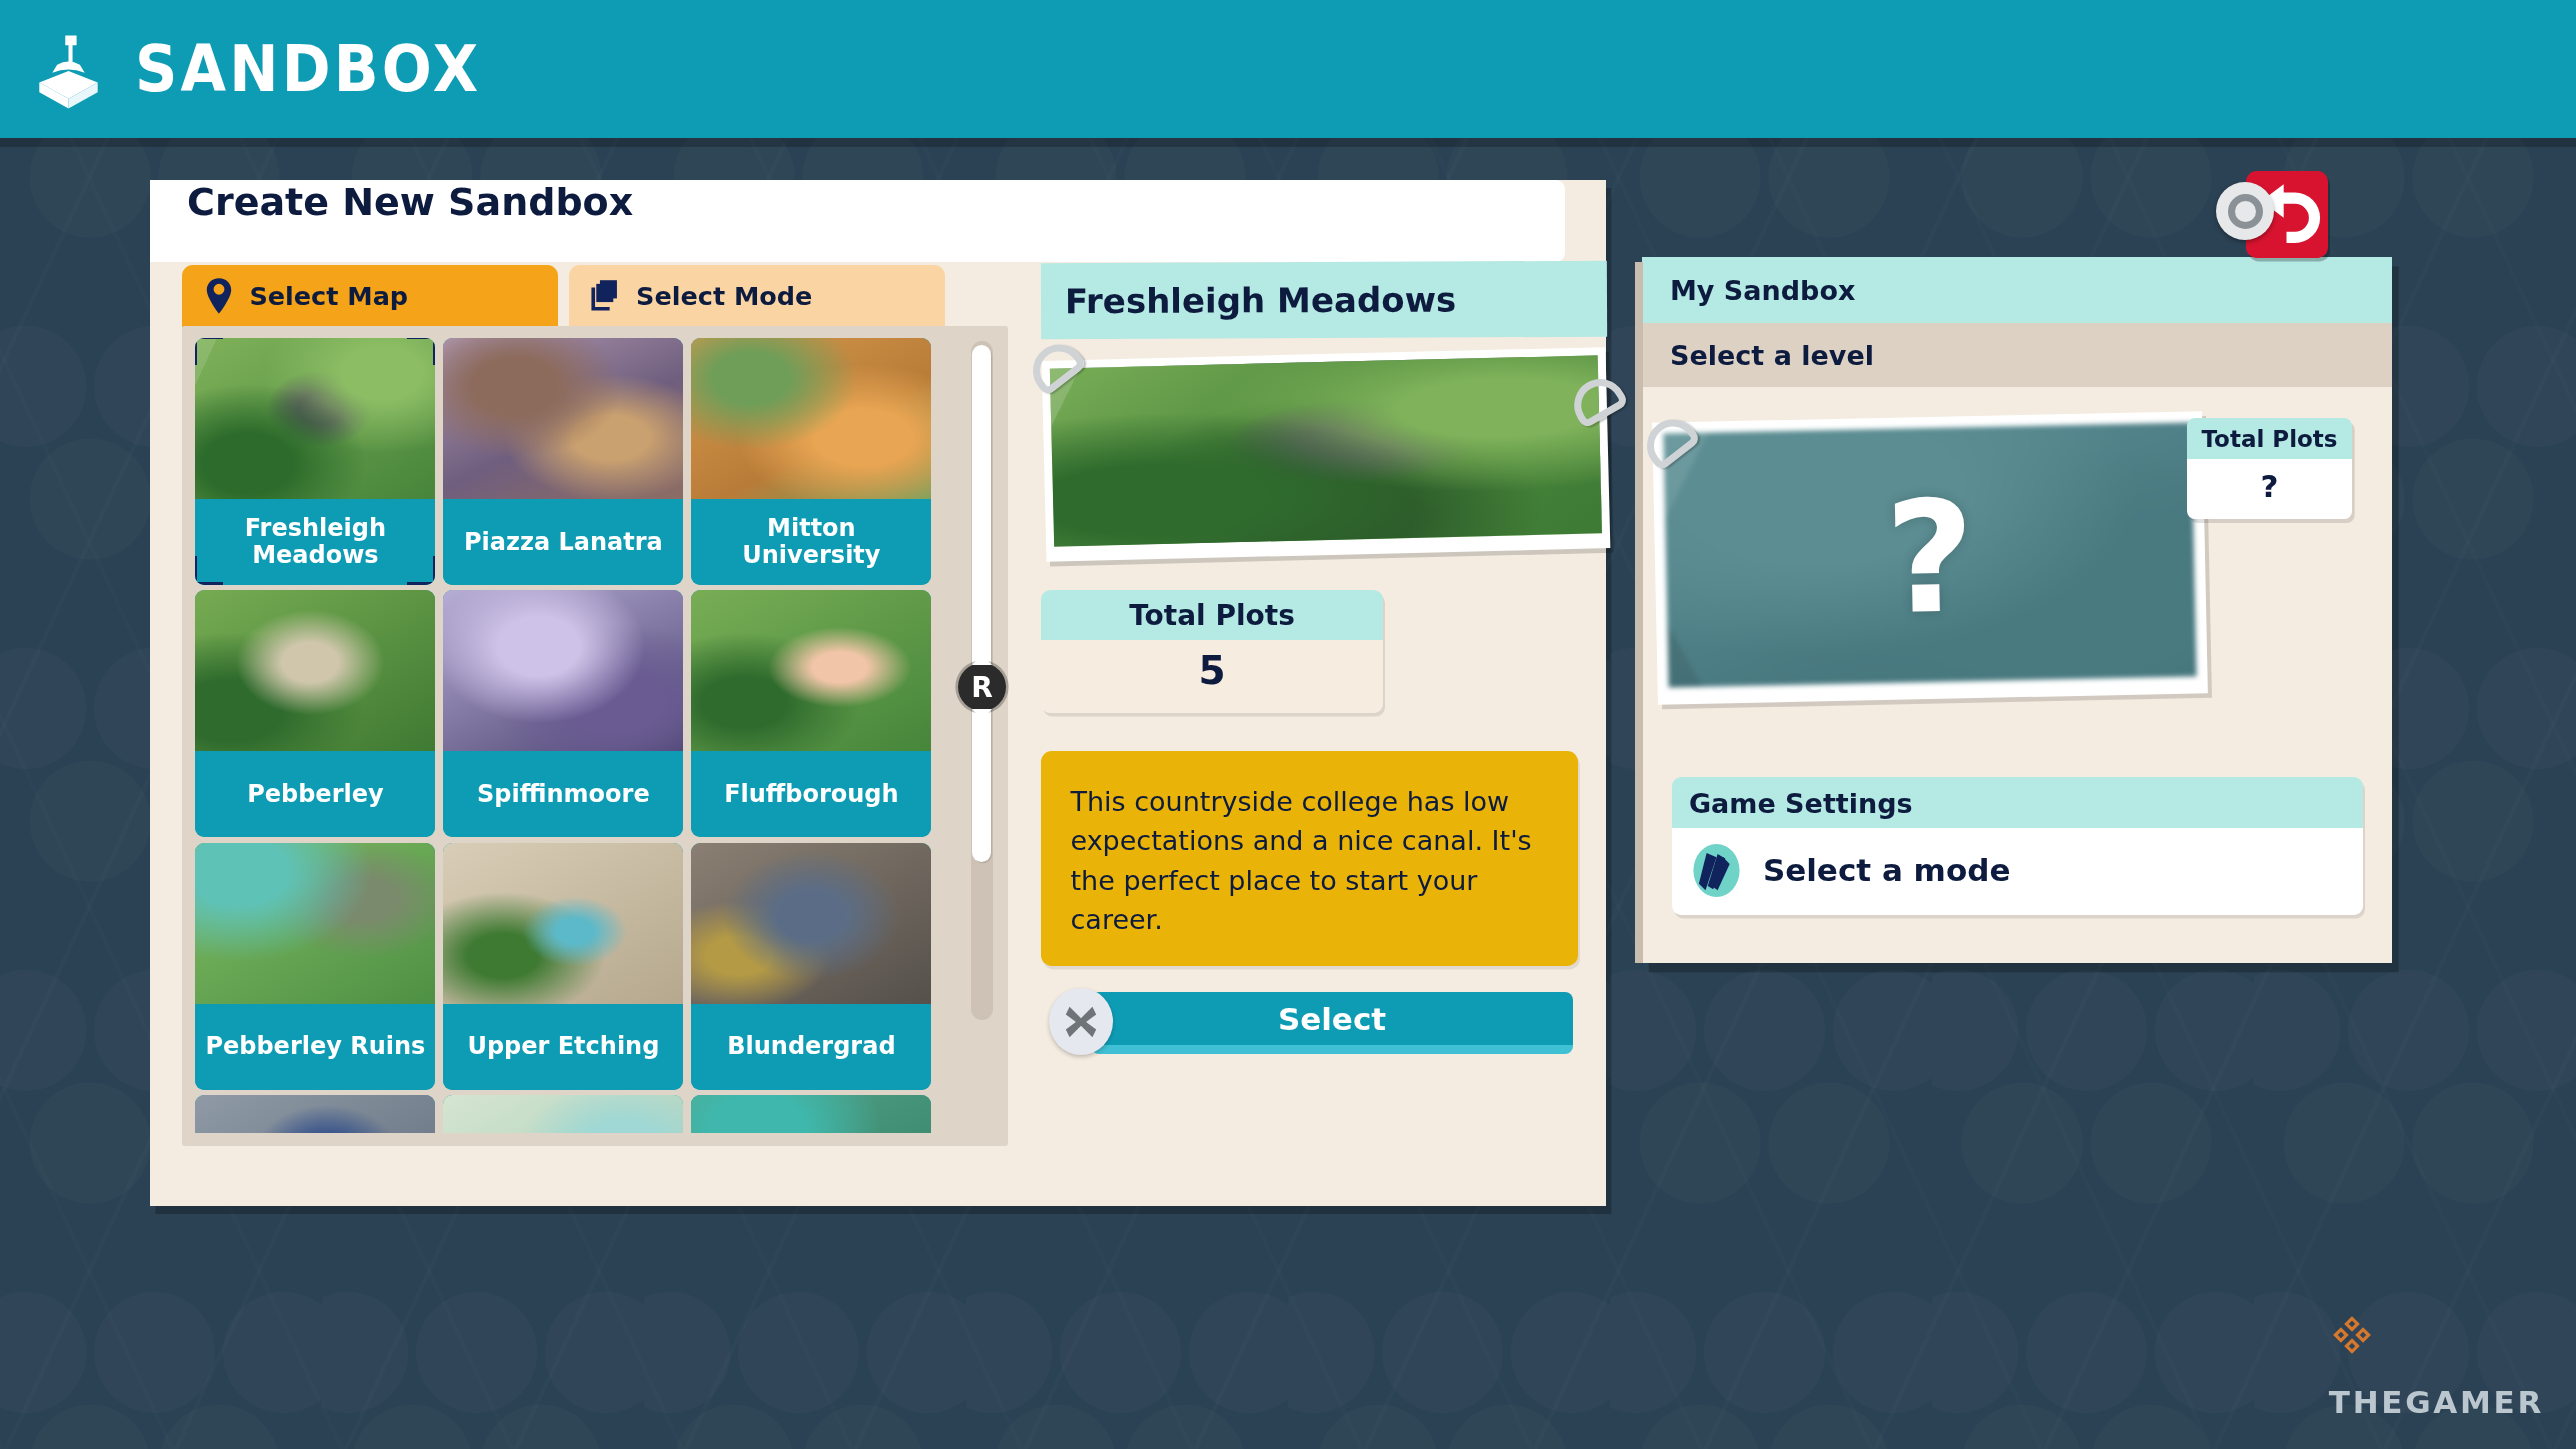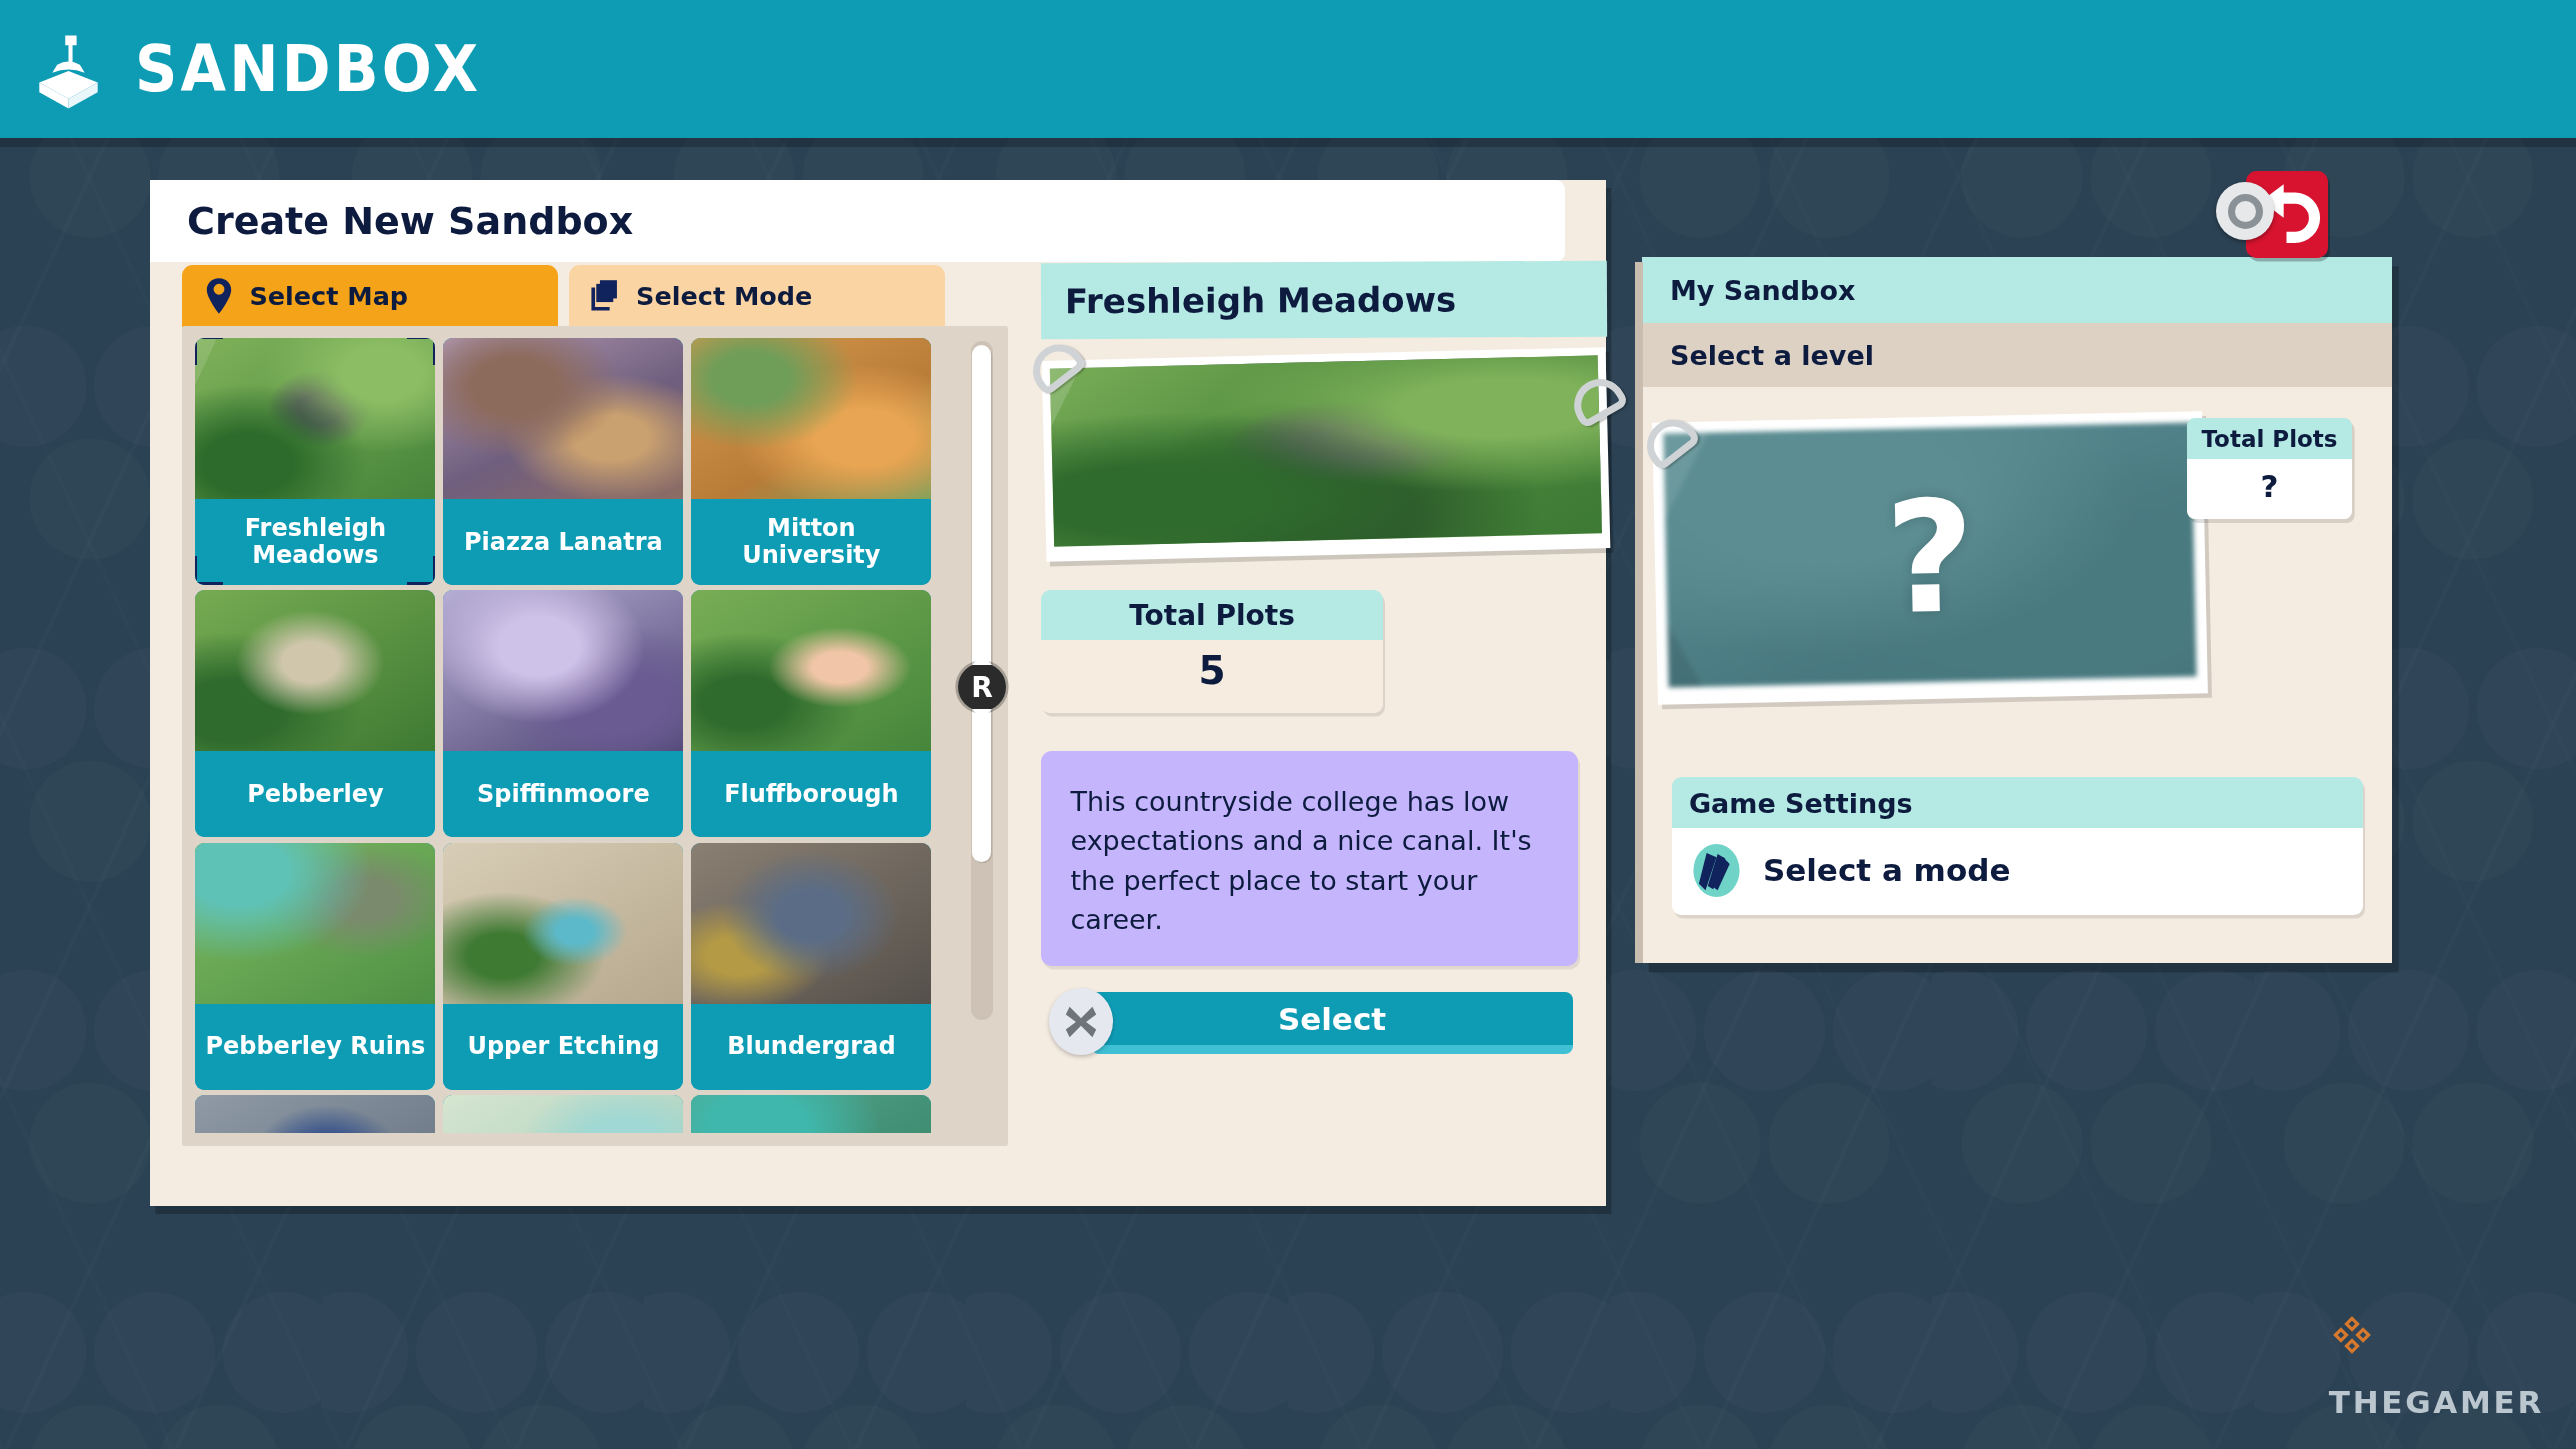--- a/index.html
+++ b/index.html
@@ -168,21 +168,21 @@
   
   #create-panel {
     position:absolute; left: 150px; top: 180px;
     width: 1456px; height: 1026px;
     background:#f5ece1; z-index: 40;
     box-shadow: 5.4px 8px 0 rgba(0,0,0,.24);
   }
   #panel-title-bar {
     position:absolute; left:0; top:0; width: 1415px; height: 82px;
     background:#ffffff; border-radius: 0 9.4px 9.4px 0;
-    display:flex; align-items:center; padding-left: 37px;
+    display:flex; padding-left: 37px;
   }
   #panel-title-bar .t {
     color:#0d1b3e; font-size: 38px; font-weight: 700;
     font-family: "DejaVu Sans", sans-serif;
   }
 
   
   #tabs { position:absolute; left: 32px; top: 85px; display:flex; gap: 10.7px; }
   .tab {
     width: 376px; height: 62px; border-radius: 10.7px 10.7px 0 0;
@@ -293,21 +293,21 @@
   #plots-box .ph {
     background:#b4e9e4; color:#0d1b3e; font-weight:700; font-size: 28px;
     text-align:center; padding: 9.4px 0 8px; font-family:"DejaVu Sans", sans-serif;
   }
   #plots-box .pv {
     background:#f7ece0; color:#0d1b3e; font-weight:700; font-size: 39px;
     text-align:center; padding: 8px 0 20px; font-family:"DejaVu Sans", sans-serif;
   }
   #desc-box {
     position:absolute; left: 8px; top: 496px; width: 537px; height: 215px;
-    background:#c4b5fd; border-radius: 10.7px; padding: 31px 29.5px;
+    background:#eab308; border-radius: 10.7px; padding: 31px 29.5px;
     color:#0d1b3e; font-size: 27px; line-height: 1.46; font-weight: 400;
     font-family:"DejaVu Sans", sans-serif;
     box-shadow: 2px 3.4px 0 rgba(0,0,0,.08);
   }
   #select-btn {
     position:absolute; left: 58px; top: 737px; width: 482px; height: 62px;
     background:#0e9cb5; border-radius: 8px;
     border-bottom: 9.4px solid #3fc0d4;
     display:flex; align-items:center; justify-content:center;
     color:#ffffff; font-size: 31px; font-weight:700;

